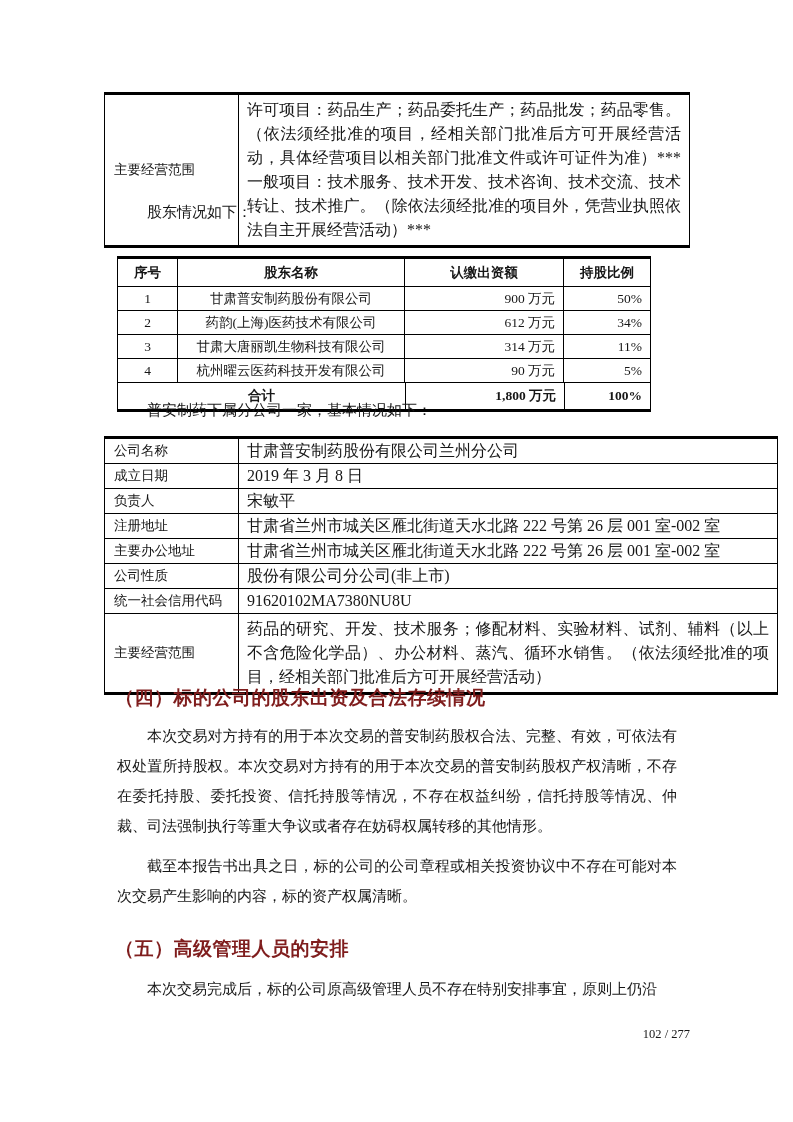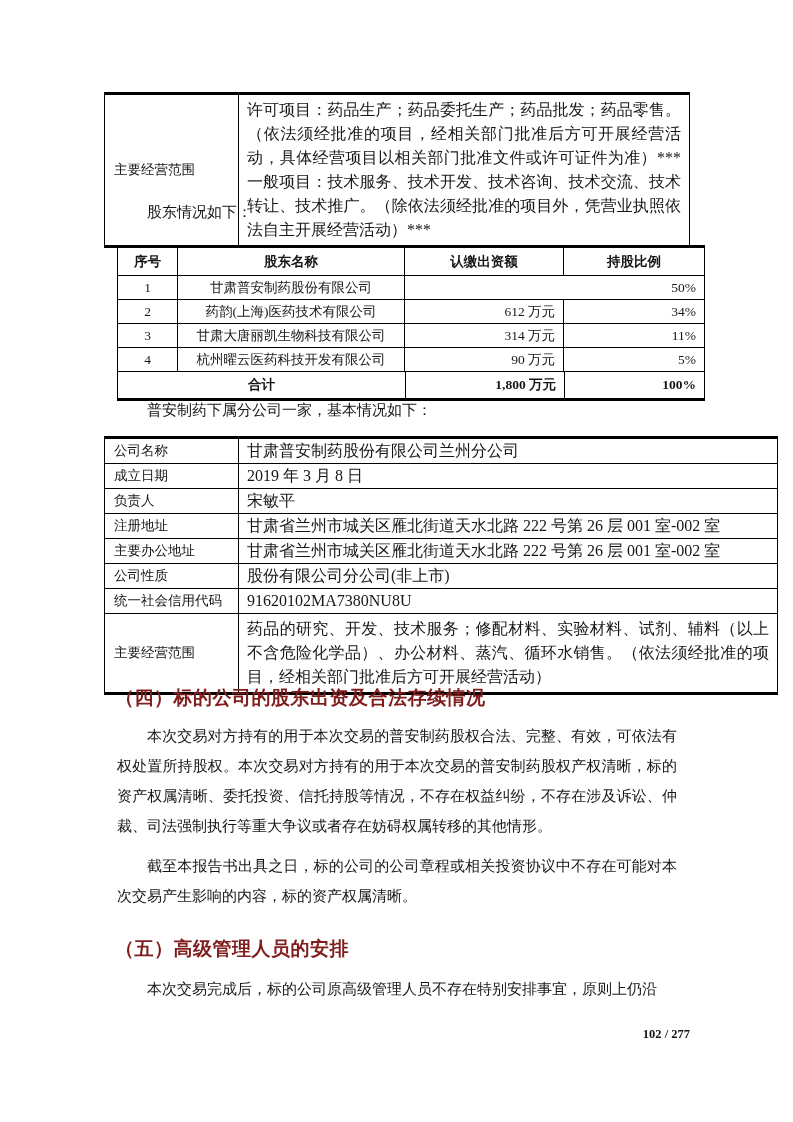--- a/index.html
+++ b/index.html
@@ -73,49 +73,50 @@
   }
   .heading {
     position:absolute; left:115px; width:620px;
     font-family:"Liberation Sans","DejaVu Sans",sans-serif;
     font-weight:bold; font-size:19px; line-height:23px;
     letter-spacing:0.5px;
     color:#7f1d1d;
   }
   .page-footer {
     position:absolute; right:103px; top:1027px;
-    font-size:12.5px; font-weight:bold;
+    font-size:12.5px; font-weight:normal;
     font-family:"Liberation Serif","DejaVu Serif",serif;
   }
 </style>
 </head>
 <body>
 
 <div class="page">
 
   <div class="tbl" style="left:104px; top:92px; width:586px;">
     <div class="tr row-multi">
       <div class="td info-label">主要经营范围</div>
       <div class="td info-value">许可项目：药品生产；药品委托生产；药品批发；药品零售。（依法须经批准的项目，经相关部门批准后方可开展经营活动，具体经营项目以相关部门批准文件或许可证件为准）***一般项目：技术服务、技术开发、技术咨询、技术交流、技术转让、技术推广。（除依法须经批准的项目外，凭营业执照依法自主开展经营活动）***</div>
     </div>
   </div>
 
   <div class="intro" style="top:201px;">股东情况如下：</div>
 
-  <div class="tbl" style="left:117px; top:245px; width:588px;">
+  <div class="tbl" style="left:117px; top:256px; width:534px;">
     <div class="tr sh-head">
       <div class="td sh-td sh-center col-no">序号</div>
       <div class="td sh-td sh-center col-name">股东名称</div>
       <div class="td sh-td sh-center col-amount">认缴出资额</div>
       <div class="td sh-td sh-center col-ratio">持股比例</div>
     </div>
 
     <div class="tr sh-row">
       <div class="td sh-td sh-center col-no">1</div>
       <div class="td sh-td sh-center col-name">甘肃普安制药股份有限公司</div>
+      <div class="td sh-td sh-right col-amount">900 万元</div>
       <div class="td sh-td sh-right col-ratio">50%</div>
     </div>
 
     <div class="tr sh-row">
       <div class="td sh-td sh-center col-no">2</div>
       <div class="td sh-td sh-center col-name">药韵(上海)医药技术有限公司</div>
       <div class="td sh-td sh-right col-amount">612 万元</div>
       <div class="td sh-td sh-right col-ratio">34%</div>
     </div>
 
@@ -172,21 +173,21 @@
       <div class="td info-value single">91620102MA7380NU8U</div>
     </div>
     <div class="tr row-multi">
       <div class="td info-label">主要经营范围</div>
       <div class="td info-value">药品的研究、开发、技术服务；修配材料、实验材料、试剂、辅料（以上不含危险化学品）、办公材料、蒸汽、循环水销售。（依法须经批准的项目，经相关部门批准后方可开展经营活动）</div>
     </div>
   </div>
 
   <div class="heading" style="top:686px;">（四）标的公司的股东出资及合法存续情况</div>
 
-  <div class="para" style="top:721px;">本次交易对方持有的用于本次交易的普安制药股权合法、完整、有效，可依法有权处置所持股权。本次交易对方持有的用于本次交易的普安制药股权产权清晰，标的资产权属清晰、委托投资、信托持股等情况，不存在权益纠纷，不存在涉及诉讼、仲裁、司法强制执行等重大争议或者存在妨碍权属转移的其他情形。</div>
+  <div class="para" style="top:721px;">本次交易对方持有的用于本次交易的普安制药股权合法、完整、有效，可依法有权处置所持股权。本次交易对方持有的用于本次交易的普安制药股权产权清晰，不存在委托持股、委托投资、信托持股等情况，不存在权益纠纷，信托持股等情况、仲裁、司法强制执行等重大争议或者存在妨碍权属转移的其他情形。</div>
 
   <div class="para" style="top:851px;">截至本报告书出具之日，标的公司的公司章程或相关投资协议中不存在可能对本次交易产生影响的内容，标的资产权属清晰。</div>
 
   <div class="heading" style="top:937px;">（五）高级管理人员的安排</div>
 
   <div class="para" style="top:974px;">本次交易完成后，标的公司原高级管理人员不存在特别安排事宜，原则上仍沿</div>
 
   <div class="page-footer">102 / 277</div>
 
 </div>

